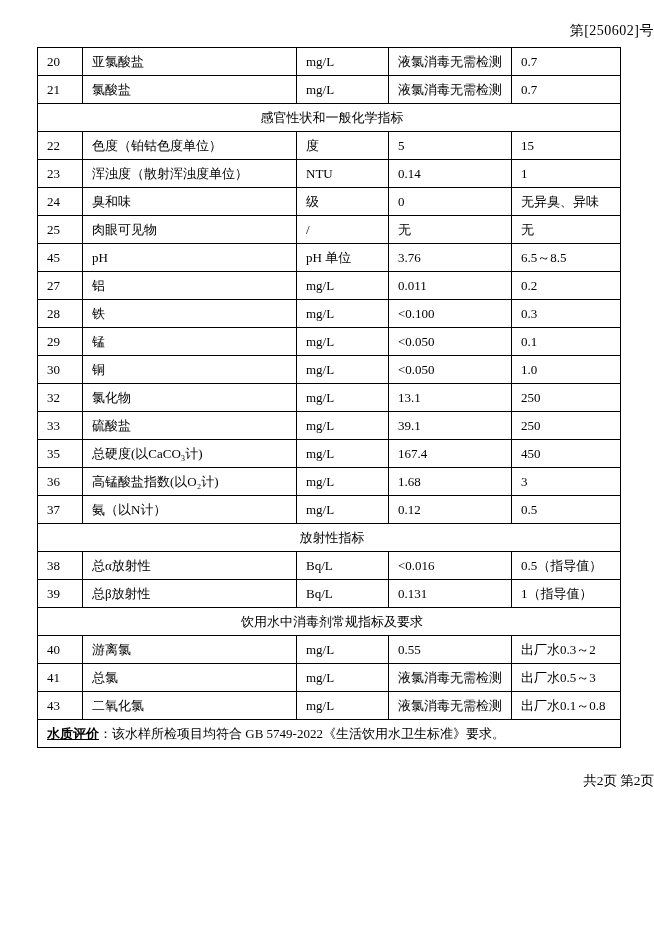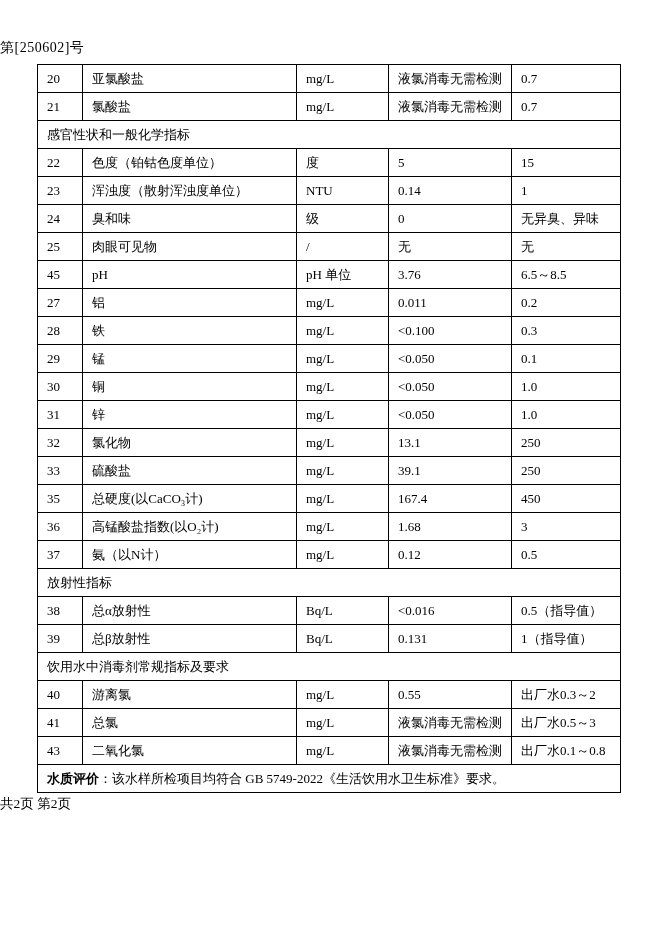--- a/index.html
+++ b/index.html
@@ -10,22 +10,22 @@
     color: #000000;
   }
   .page {
     position: relative;
     width: 654px;
     height: 928px;
     background: #ffffff;
     overflow: hidden;
   }
   .doc-no {
-    padding-top: 39px;
-    text-align: left;
+    padding-top: 22px;
+    text-align: right;
     font-size: 14px;
     letter-spacing: 0.5px;
   }
   table.report-table {
     border-collapse: collapse;
     table-layout: fixed;
     margin: 7px 0 0 37px;
     width: 583px;
   }
   table.report-table td {
@@ -38,30 +38,31 @@
     white-space: nowrap;
   }
   td.cell-no   { padding-left: 8px;  font-size: 12.5px; }
   td.cell-unit { font-size: 12.5px; }
   td.cell-value{ font-size: 12.5px; }
   td.cell-item { padding-left: 10px; }
   td.cell-limit{ font-size: 12.5px; }
   td.section-cell {
     font-size: 14px;
     padding-left: 9px;
+    text-align: center;
   }
   td.eval-cell {
     font-size: 13.5px;
     padding-left: 9px;
     white-space: pre-wrap;
   }
-  td.eval-cell .eval-label { font-weight: bold; }
+  td.eval-cell .eval-label { font-weight: bold; text-decoration: underline; }
   .page-footer {
-    margin-top: 2px;
-    text-align: left;
+    margin-top: 24px;
+    text-align: right;
     font-size: 13.5px;
   }
 </style>
 </head>
 <body>
 
 <div class="page">
   <div class="doc-no">第[250602]号</div>
 
   <table class="report-table">
@@ -147,27 +148,20 @@
           <td class="cell-limit">0.1</td>
         </tr>
         <tr>
           <td class="cell-no">30</td>
           <td class="cell-item">铜</td>
           <td class="cell-unit">mg/L</td>
           <td class="cell-value">&lt;0.050</td>
           <td class="cell-limit">1.0</td>
         </tr>
         <tr>
-          <td class="cell-no">31</td>
-          <td class="cell-item">锌</td>
-          <td class="cell-unit">mg/L</td>
-          <td class="cell-value">&lt;0.050</td>
-          <td class="cell-limit">1.0</td>
-        </tr>
-        <tr>
           <td class="cell-no">32</td>
           <td class="cell-item">氯化物</td>
           <td class="cell-unit">mg/L</td>
           <td class="cell-value">13.1</td>
           <td class="cell-limit">250</td>
         </tr>
         <tr>
           <td class="cell-no">33</td>
           <td class="cell-item">硫酸盐</td>
           <td class="cell-unit">mg/L</td>

